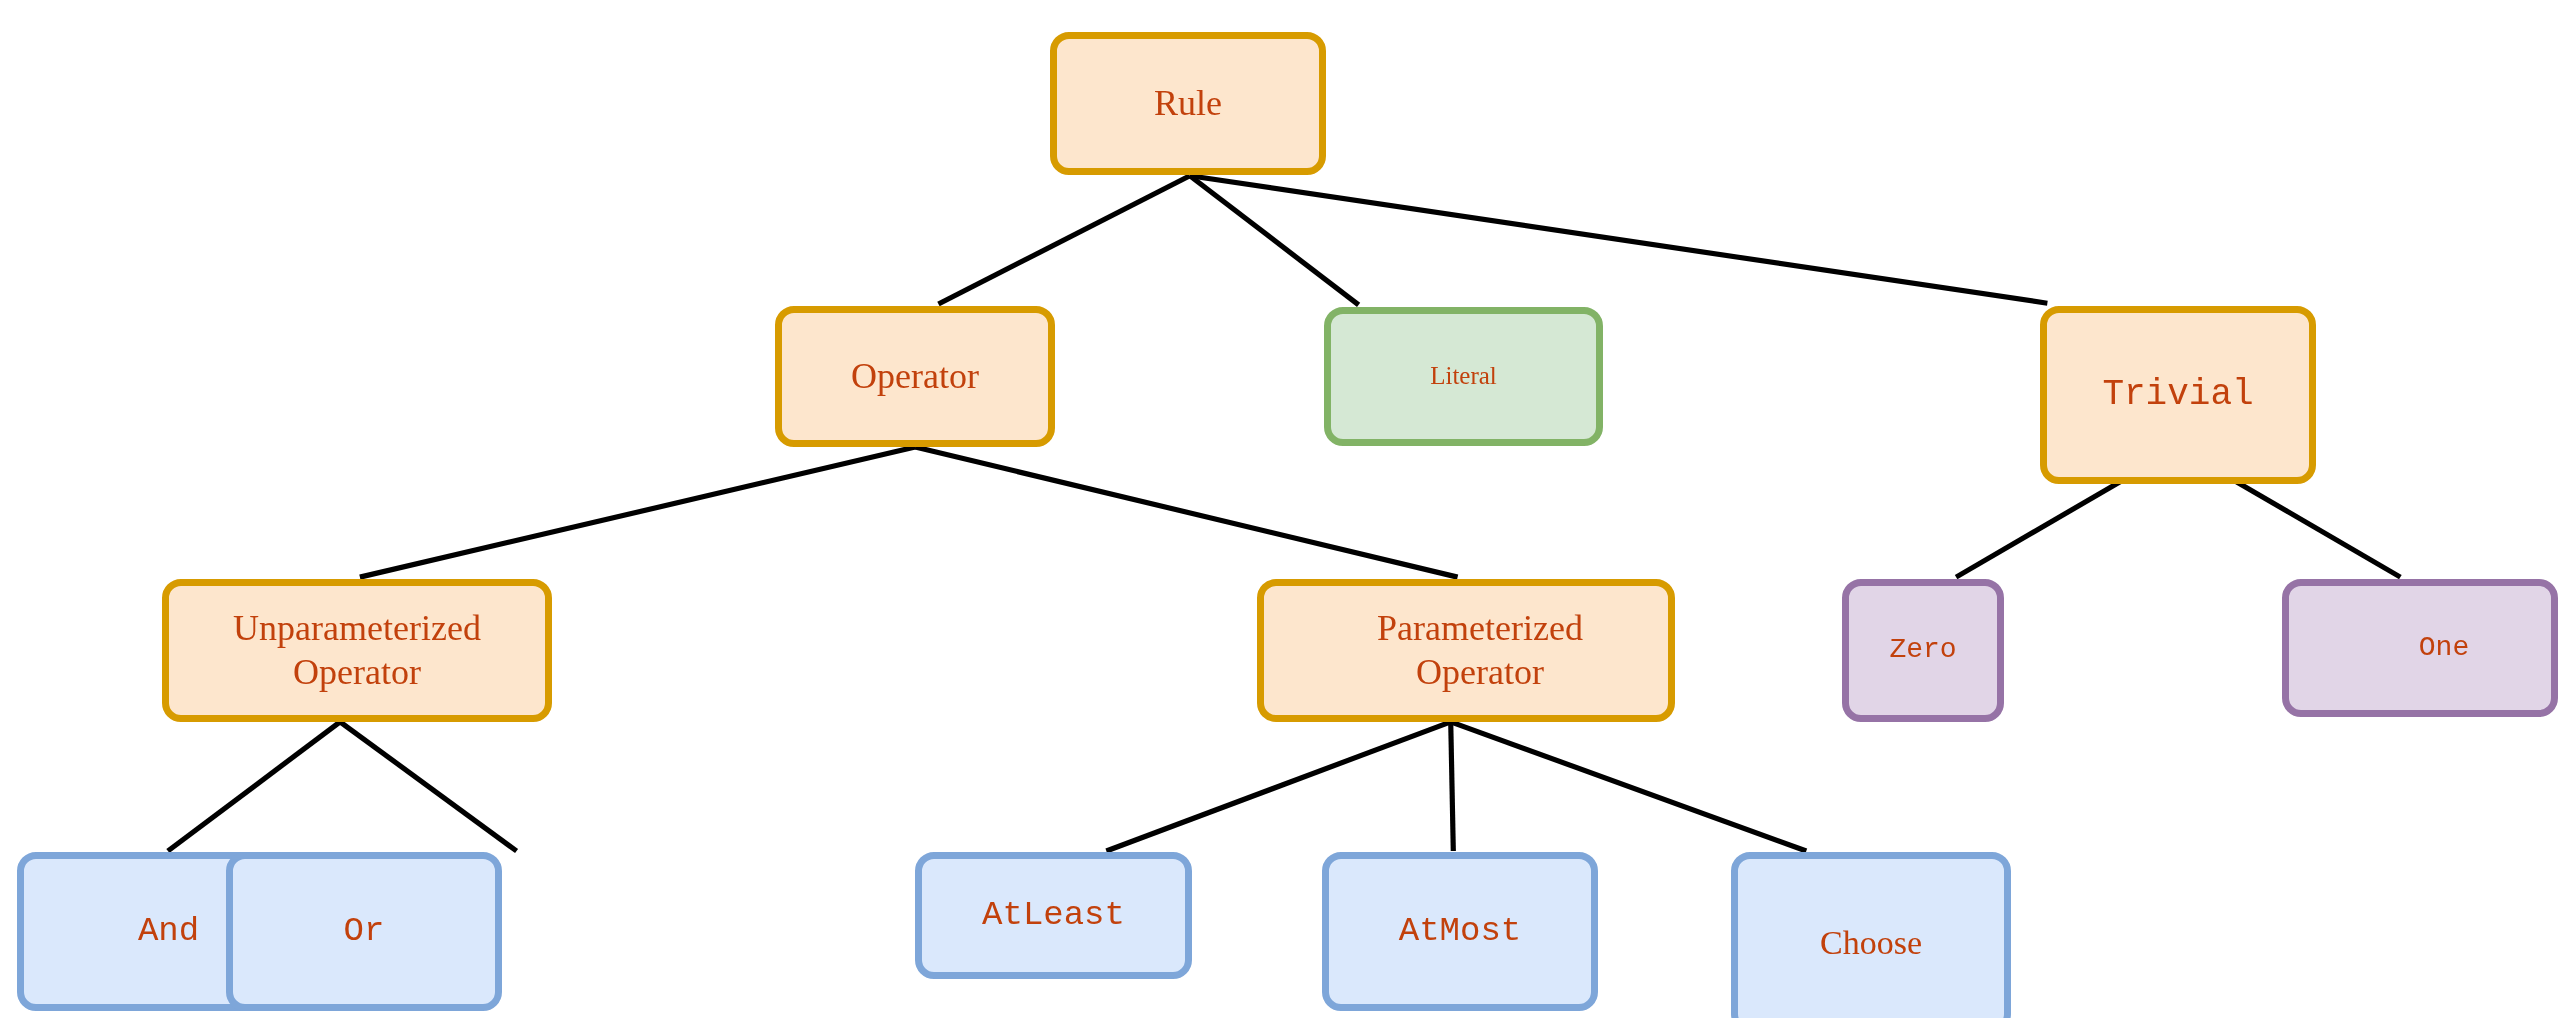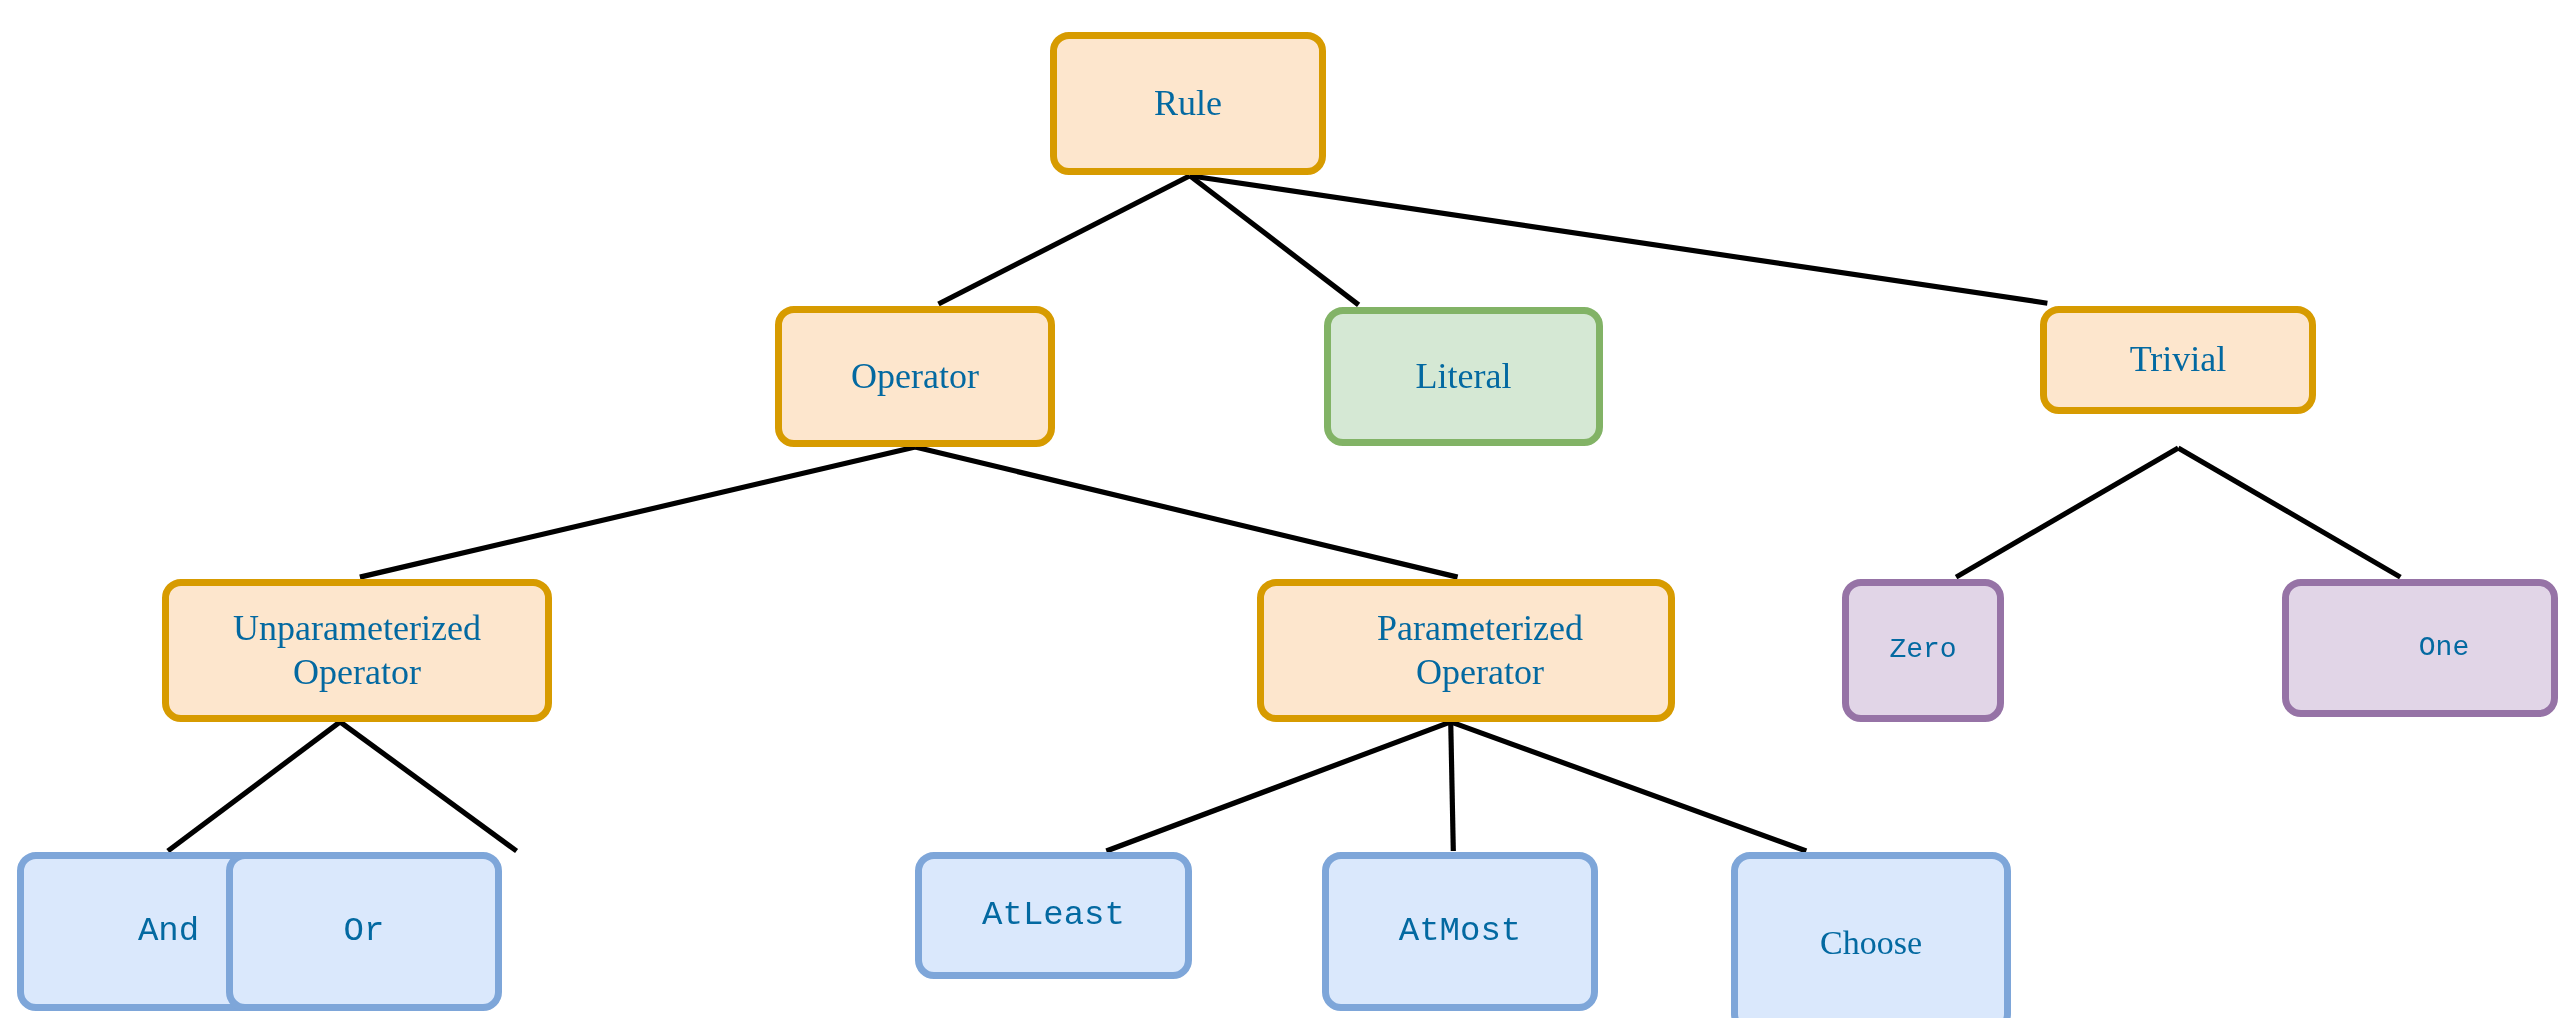--- a/index.html
+++ b/index.html
@@ -27,39 +27,39 @@
     position: absolute;
     box-sizing: border-box;
     display: flex;
     align-items: center;
     justify-content: center;
     text-align: center;
     border-style: solid;
     border-width: 7.7px;
     border-radius: 19px;
     line-height: 1.22;
-    color: #0369a1;
+    color: #c2410c;
     z-index: 2;
   }
   .node-label {
     display: block;
     white-space: pre-line;
   }
   
   .cls-orange {
     border-color: #D79B00;
     background: #FDE6CD;
     font-family: "Liberation Serif", serif;
     font-size: 36px;
   }
   .cls-green {
     border-color: #82B366;
     background: #D5E8D4;
     font-family: "Liberation Serif", serif;
-    font-size: 36px;
+    font-size: 25px;
   }
   .cls-purple {
     border-color: #9673A6;
     background: #E1D5E7;
     font-family: "Liberation Mono", monospace;
     font-size: 28px;
   }
   .cls-blue {
     border-color: #7EA6D9;
     background: #DAE8FC;
@@ -90,21 +90,21 @@
   <div id="node-layer">
       <div class="node cls-orange" style="left: 1050px; top: 32px; width: 276px; height: 143px;">
         <span class="node-label">Rule</span>
       </div>
       <div class="node cls-orange" style="left: 775px; top: 306px; width: 280px; height: 141px;">
         <span class="node-label">Operator</span>
       </div>
       <div class="node cls-green" style="left: 1324px; top: 307px; width: 279px; height: 139px;">
         <span class="node-label">Literal</span>
       </div>
-      <div class="node cls-orange" style="left: 2040px; top: 306px; width: 276px; height: 108px;">
+      <div class="node cls-orange" style="left: 2040px; top: 306px; width: 276px; height: 178px; font-family: Liberation Mono, monospace;">
         <span class="node-label">Trivial</span>
       </div>
       <div class="node cls-orange" style="left: 162px; top: 579px; width: 390px; height: 143px; text-align: center;">
         <span class="node-label">Unparameterized
 Operator</span>
       </div>
       <div class="node cls-orange" style="left: 1257px; top: 579px; width: 418px; height: 143px; padding-left: 28px;">
         <span class="node-label">Parameterized
 Operator</span>
       </div>

